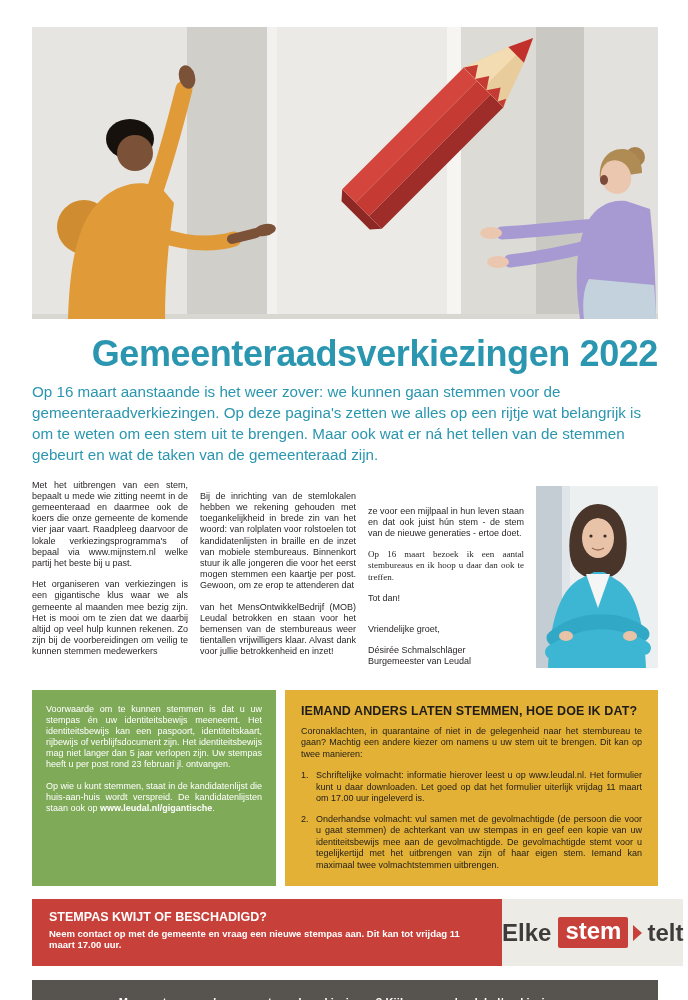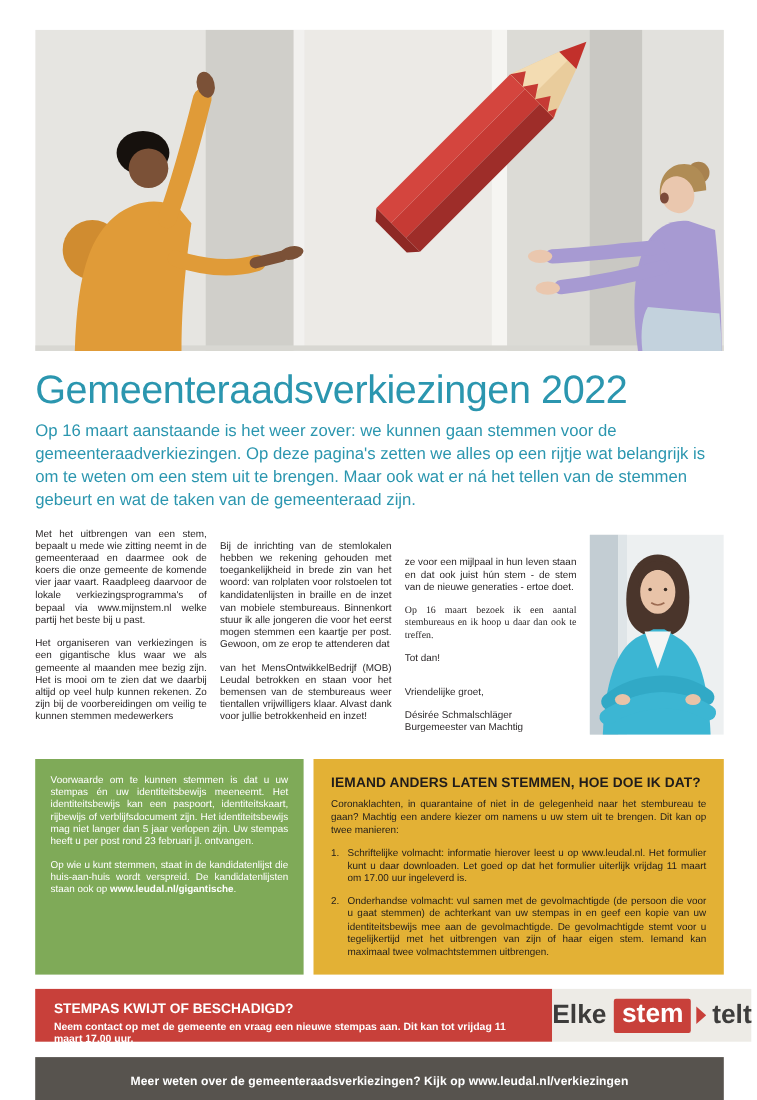--- a/index.html
+++ b/index.html
@@ -9,22 +9,22 @@
     background:#ffffff; overflow:hidden;
     font-family:"Liberation Sans", sans-serif; color:#2b2728;
   }
   .content { padding:27px 30px 0 32px; }
 
   
   .hero { width:626px; height:292px; display:block; }
 
   
   .headline {
-    margin:15px 0 7px; font-size:36px; font-weight:normal;
-    letter-spacing:-0.4px; color:#2b96af; line-height:1.1;
+    margin:15px 0 7px; font-size:36px; font-weight:bold;
+    letter-spacing:-0.4px; color:#2b96af; line-height:1.1;text-align:right;
   }
   .intro {
     margin:0 0 13px; font-size:15.2px; line-height:21px; color:#2b96af;
   }
 
   
   .article { display:flex; gap:12px; min-height:190px;align-items:flex-end; }
   .article .col {
     flex:1; font-size:9px; line-height:11.2px; text-align:justify; color:#2b2728;
   }
@@ -44,21 +44,21 @@
   .yellow-box {
     flex:1; background:#e3b135; color:#201c1a; padding:14px 16px 6px;
   }
   .yellow-box h2 { margin:0 0 8px; font-size:12.5px; letter-spacing:0.1px; }
   .yellow-box p { margin:0 0 10px; font-size:9px; line-height:11.5px; text-align:justify; }
   .olist .item { display:flex; gap:6px; margin:0 0 9px; font-size:9px; line-height:11.5px; }
   .olist .num { width:9px; flex:none; }
   .olist .txt { flex:1; text-align:justify; }
 
   
-  .red-row { display:flex; margin-top:13px; height:48px; }
+  .red-row { display:flex; margin-top:13px; height:67px; }
   .red-box {
     width:470px; flex:none; background:#c8403a; color:#ffffff; padding:11px 16px 0 17px;
   }
   .red-box h2 { margin:0 0 4px; font-size:12.5px; }
   .red-box p { margin:0; font-size:9.5px; font-weight:bold; }
   .slogan-box {
     flex:1; background:#edebe6; display:flex; align-items:center; justify-content:center;
   }
   .slogan-word { font-size:24px; font-weight:bold; color:#3d3c3b; }
   .stem-chip {
@@ -147,21 +147,21 @@
       <div class="col">
         <p>Bij de inrichting van de stemlokalen hebben we rekening gehouden met toegankelijkheid in brede zin van het woord: van rolplaten voor rolstoelen tot kandidatenlijsten in braille en de inzet van mobiele stembureaus. Binnenkort stuur ik alle jongeren die voor het eerst mogen stemmen een kaartje per post. Gewoon, om ze erop te attenderen dat</p>
         <p>van het MensOntwikkelBedrijf (MOB) Leudal betrokken en staan voor het bemensen van de stembureaus weer tientallen vrijwilligers klaar. Alvast dank voor jullie betrokkenheid en inzet!</p>
       </div>
       <div class="col sig">
         <p style="margin-bottom:10px; text-align:justify;">ze voor een mijlpaal in hun leven staan en dat ook juist hún stem - de stem van de nieuwe generaties - ertoe doet.</p>
         <p style="margin-bottom:10px; text-align:justify;font-family:Liberation Serif, serif;">Op 16 maart bezoek ik een aantal stembureaus en ik hoop u daar dan ook te treffen.</p>
         <p style="margin-bottom:20px;">Tot dan!</p>
         <p style="margin-bottom:10px;">Vriendelijke groet,</p>
         <p>Désirée Schmalschläger</p>
-        <p>Burgemeester van Machtig</p>
+        <p>Burgemeester van Leudal</p>
       </div>
       <div class="portrait-wrap" ,="">
         <svg width="122" height="182" viewBox="0 0 122 182" aria-hidden="true">
           <rect width="122" height="182" fill="#edf0f1"></rect>
           <rect x="0" width="26" height="182" fill="#c3cdd3"></rect>
           <rect x="26" width="8" height="182" fill="#dfe5e8"></rect>
           <path d="M34,70 C30,38 44,18 62,18 C80,18 94,36 90,68 C88,84 80,92 62,94 C46,92 36,84 34,70 Z" fill="#4a352b"></path>
           <ellipse cx="62" cy="52" rx="16" ry="20" fill="#e8c3a8"></ellipse>
           <path d="M44,48 C44,30 52,24 62,24 C74,24 80,32 80,46 C74,36 68,32 62,32 C54,32 48,38 44,48 Z" fill="#4a352b"></path>
           <circle cx="55" cy="50" r="1.6" fill="#3a2c24"></circle>

